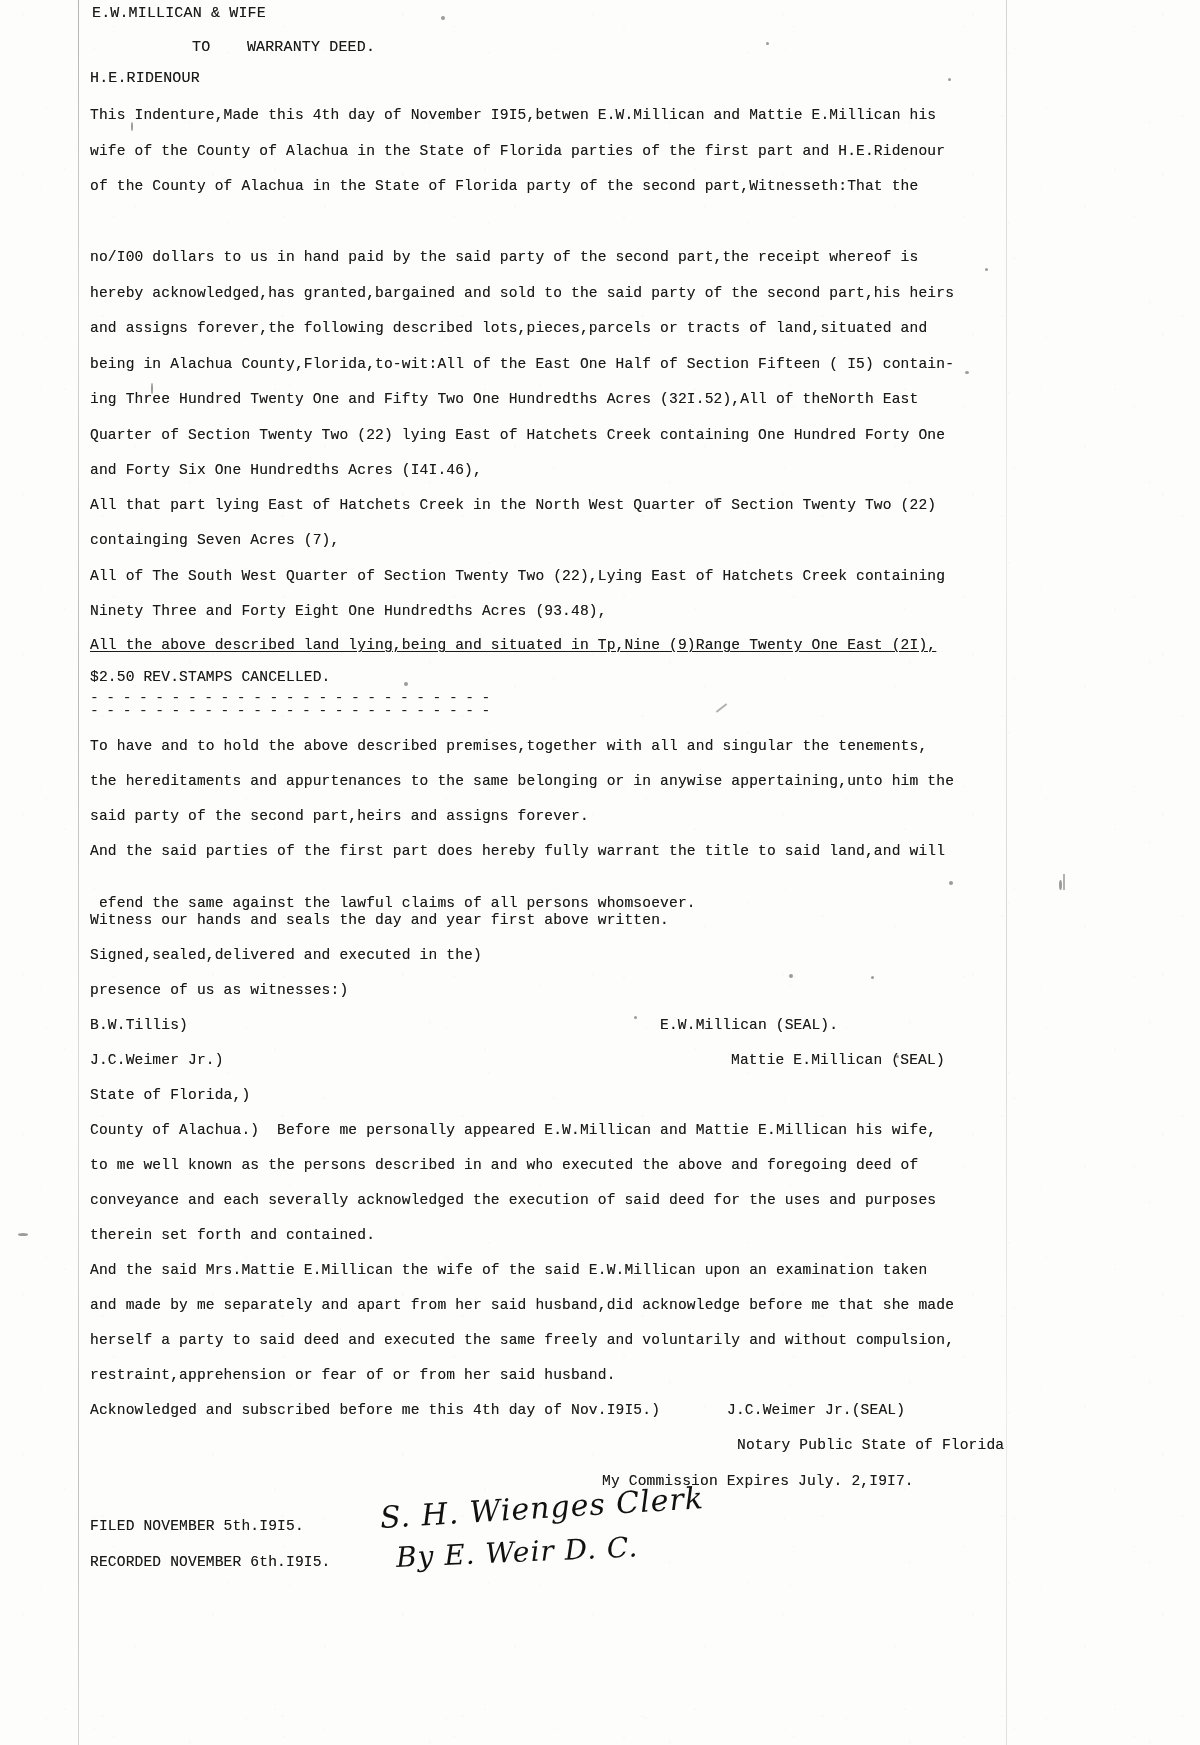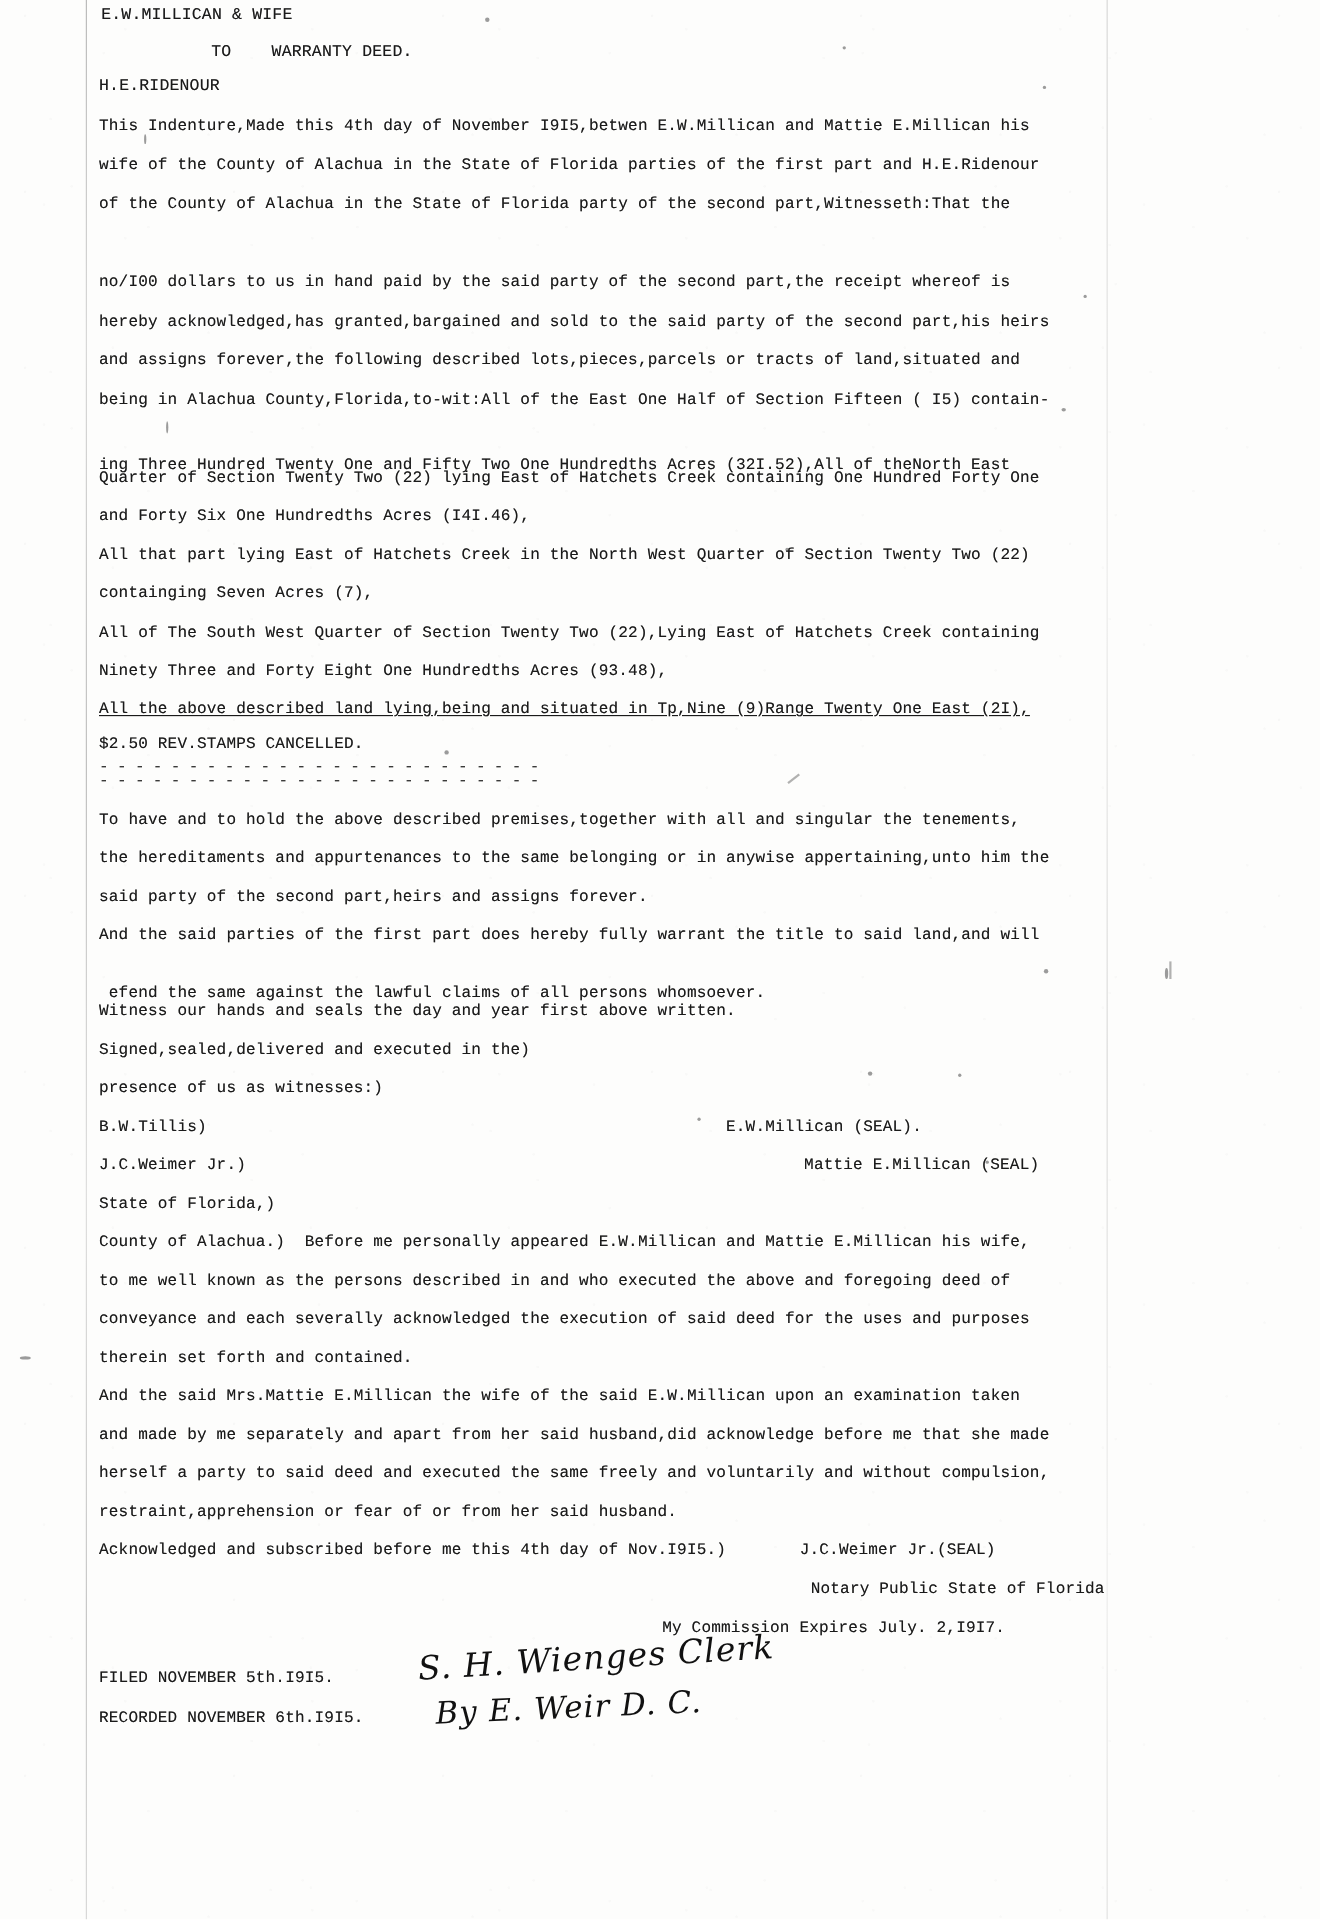--- a/index.html
+++ b/index.html
@@ -125,21 +125,21 @@
     <div class="line" style="top:40px; left:104px; font-size:15px;">TO    WARRANTY DEED.</div>
     <div class="line" style="top:71px; left:2px; font-size:15px;">H.E.RIDENOUR</div>
 
     <div class="line" style="top:108px; left:2px;">This Indenture,Made this 4th day of November I9I5,betwen E.W.Millican and Mattie E.Millican his</div>
     <div class="line" style="top:144px; left:2px;">wife of the County of Alachua in the State of Florida parties of the first part and H.E.Ridenour</div>
     <div class="line" style="top:179px; left:2px;">of the County of Alachua in the State of Florida party of the second part,Witnesseth:That the</div>
     <div class="line" style="top:250px; left:2px;">no/I00 dollars to us in hand paid by the said party of the second part,the receipt whereof is</div>
     <div class="line" style="top:286px; left:2px;">hereby acknowledged,has granted,bargained and sold to the said party of the second part,his heirs</div>
     <div class="line" style="top:321px; left:2px;">and assigns forever,the following described lots,pieces,parcels or tracts of land,situated and</div>
     <div class="line" style="top:357px; left:2px;">being in Alachua County,Florida,to-wit:All of the East One Half of Section Fifteen ( I5) contain-</div>
-    <div class="line" style="top:392px; left:2px;margin-top:24px;">ing Three Hundred Twenty One and Fifty Two One Hundredths Acres (32I.52),All of theNorth East</div>
+    <div class="line" style="top:392px; left:2px;">ing Three Hundred Twenty One and Fifty Two One Hundredths Acres (32I.52),All of theNorth East</div>
     <div class="line" style="top:428px; left:2px;">Quarter of Section Twenty Two (22) lying East of Hatchets Creek containing One Hundred Forty One</div>
     <div class="line" style="top:463px; left:2px;">and Forty Six One Hundredths Acres (I4I.46),</div>
     <div class="line" style="top:498px; left:2px;">All that part lying East of Hatchets Creek in the North West Quarter of Section Twenty Two (22)</div>
     <div class="line" style="top:533px; left:2px;">containging Seven Acres (7),</div>
     <div class="line" style="top:569px; left:2px;">All of The South West Quarter of Section Twenty Two (22),Lying East of Hatchets Creek containing</div>
     <div class="line" style="top:604px; left:2px;">Ninety Three and Forty Eight One Hundredths Acres (93.48),</div>
 
     <div class="line u" style="top:638px; left:2px;">All the above described land lying,being and situated in Tp,Nine (9)Range Twenty One East (2I),</div>
 
     <div class="line" style="top:670px; left:2px;">$2.50 REV.STAMPS CANCELLED.</div>

